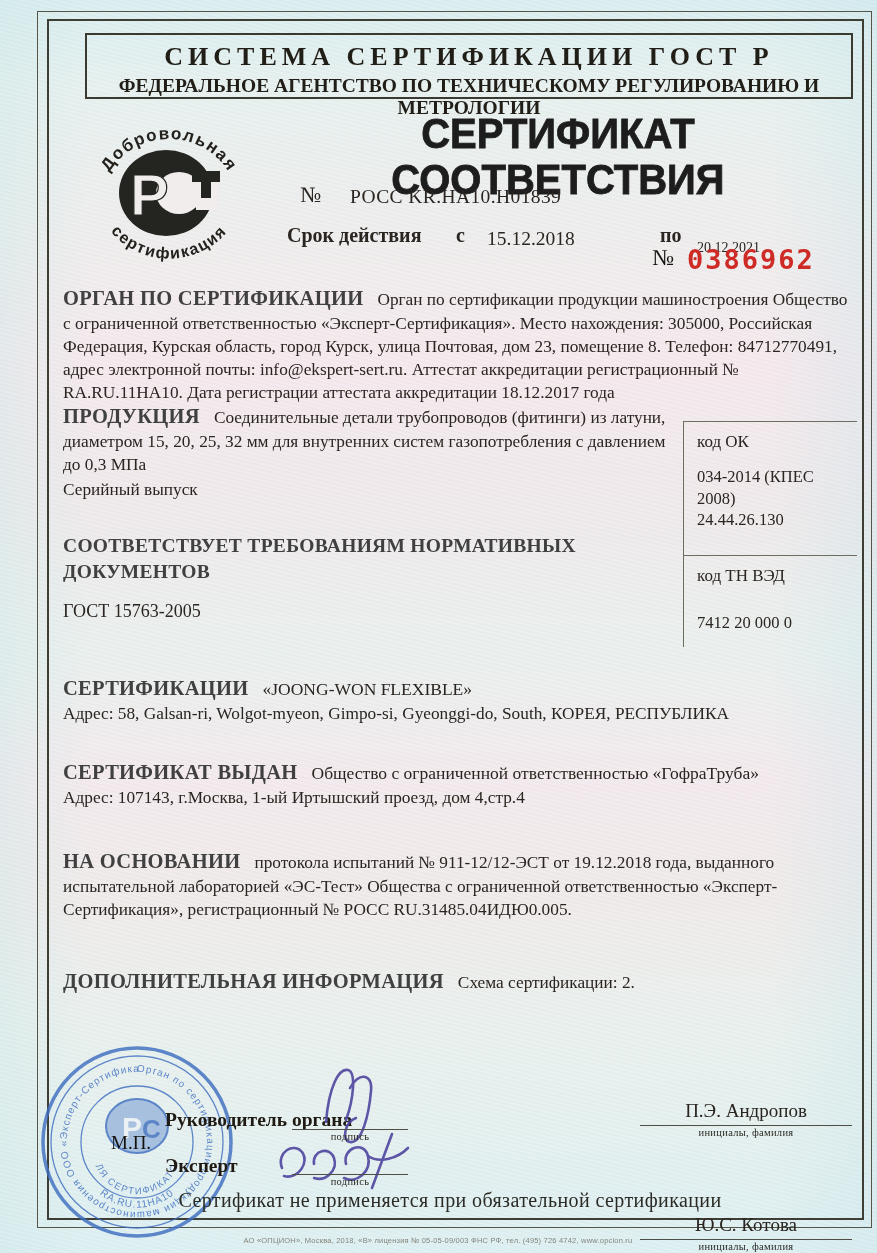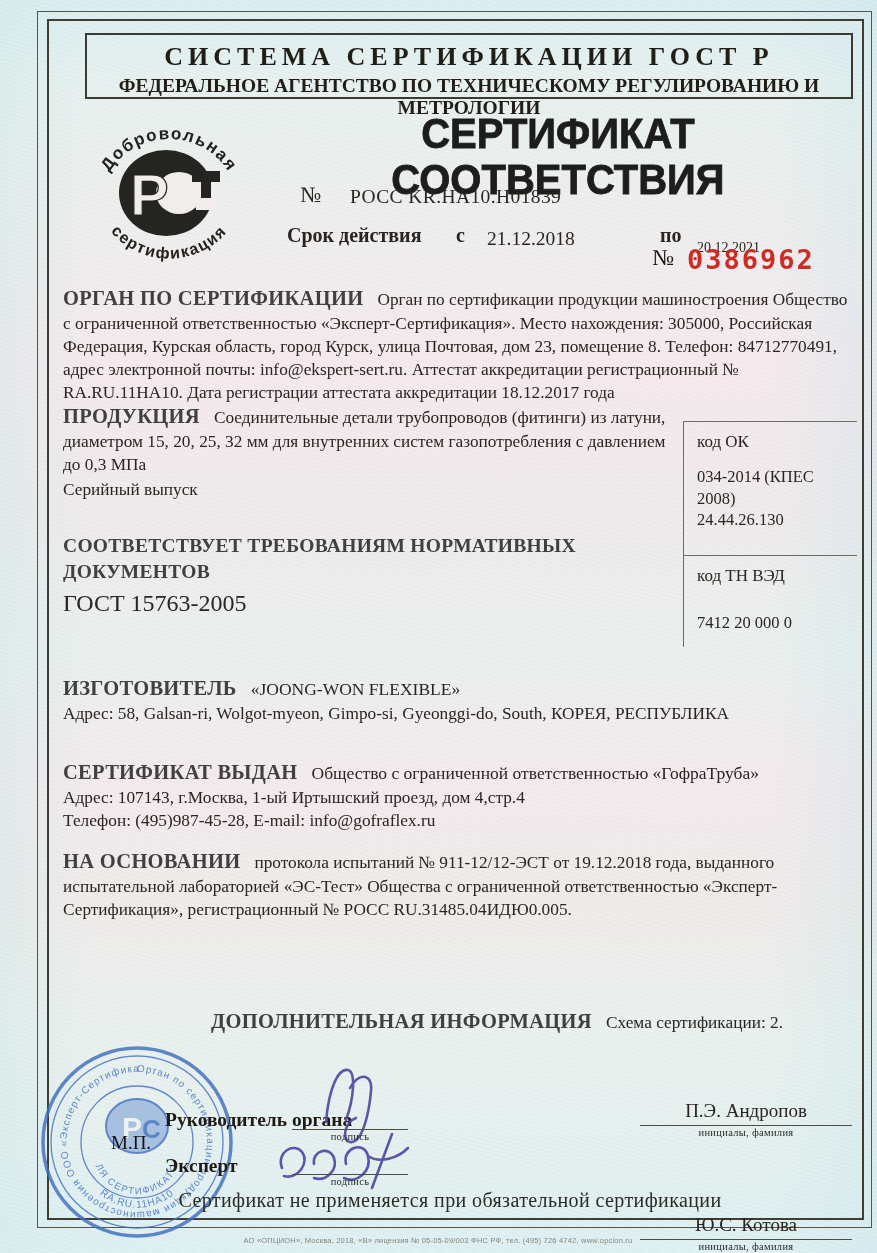--- a/index.html
+++ b/index.html
@@ -29,32 +29,32 @@
   .v-to{left:697px;top:240px;font-size:14px;}
   .blank-no{left:652px;top:245px;font-size:23px;color:#15130f;}
   .blank-digits{left:687px;top:244px;font-family:"DejaVu Sans Mono",monospace;font-weight:700;font-size:27px;letter-spacing:2px;color:#ce2b27;}
   .section{line-height:1.33;font-size:17.3px;}
   .section .h{font-size:20.5px;font-weight:bold;color:#404040;letter-spacing:.3px;margin-right:14px;}
   .s-org{left:63px;top:285px;width:794px;}
   .s-prod{left:63px;top:403px;width:612px;}
   .s-prod .serial{margin-top:2px;}
   .s-comp{left:63px;top:533px;width:640px;}
   .s-comp .h{display:block;font-size:19.5px;}
-  .s-comp .val{margin-top:3px;font-size:24px;}
+  .s-comp .val{margin-top:15px;font-size:18px;}
   .codebox{border-left:1.4px solid #6d6d62;border-top:1.4px solid #6d6d62;box-sizing:border-box;padding:9px 4px 0 13px;font-size:17px;line-height:1.3;}
   .codebox .cb-vals{margin-top:13px;font-size:16.5px;}
   .cb1{left:683px;top:421px;width:174px;height:134px;}
   .cb2{left:683px;top:555px;width:174px;height:92px;}
   .cb2 .cb-vals{margin-top:25px;}
   .s-man{left:63px;top:675px;width:770px;}
   .s-man .name{font-size:17.5px;}
   .s-issued{left:63px;top:759px;width:786px;}
   .s-issued .name{font-size:17.5px;}
   .s-basis{left:63px;top:848px;width:748px;}
-  .s-add{left:63px;top:1008px;width:720px;text-align:right;}
+  .s-add{left:63px;top:968px;width:720px;}
   .mp{left:111px;top:1132px;font-size:19px;color:#14120f;z-index:3;}
   .sig-label{font-size:19.5px;font-weight:bold;color:#1f1a13;}
   .lineblock{text-align:center;}
   .lineblock .rule{border-top:1.2px solid #4e4e44;}
   .lineblock .cap{font-size:10.5px;letter-spacing:.3px;padding-top:1px;color:#2c2c26;}
   .lineblock .nm{font-size:19px;padding-bottom:3px;}
   .notice{left:60px;top:1189px;width:780px;text-align:center;font-size:20px;color:#2b2b25;letter-spacing:.4px;}
   .fineprint{left:0;top:1236px;width:876px;text-align:center;font-family:"Liberation Sans",sans-serif;font-size:7.5px;color:#85857b;letter-spacing:.2px;}
   svg text{font-family:"Liberation Sans",sans-serif;}
 </style>
@@ -91,21 +91,21 @@
   </g>
 </svg>
 
 <div class="abs doc-title">СЕРТИФИКАТ СООТВЕТСТВИЯ</div>
 
 <span class="abs no-label">№</span>
 <span class="abs no-value">РОСС KR.HA10.H01839</span>
 
 <span class="abs v-label">Срок действия</span>
 <span class="abs v-c">с</span>
-<span class="abs v-from">21.12.2018</span>
+<span class="abs v-from">15.12.2018</span>
 <span class="abs v-po">по</span>
 <span class="abs v-to">20.12.2021</span>
 
 <span class="abs blank-no">№</span>
 <span class="abs blank-digits">0386962</span>
 
 <div class="abs section s-org">
   <span class="h">ОРГАН ПО СЕРТИФИКАЦИИ</span><span>Орган по сертификации продукции машиностроения Общество с ограниченной ответственностью «Эксперт-Сертификация». Место нахождения: 305000, Российская Федерация, Курская область, город Курск, улица Почтовая, дом 23, помещение 8. Телефон: 84712770491, адрес электронной почты: info@ekspert-sert.ru. Аттестат аккредитации регистрационный № RA.RU.11НА10. Дата регистрации аттестата аккредитации 18.12.2017 года</span>
 </div>
 
@@ -126,28 +126,27 @@
   <div class="val">ГОСТ 15763-2005</div>
 </div>
 <div class="abs codebox cb2">
   <div>код ТН ВЭД</div>
   <div class="cb-vals">
     <div>7412 20 000 0</div>
   </div>
 </div>
 
 <div class="abs section s-man">
-  <span class="h">ИЗГОТОВИТЕЛЬ</span><span class="name">«JOONG-WON FLEXIBLE»</span>
+  <span class="h">СЕРТИФИКАЦИИ</span><span class="name">«JOONG-WON FLEXIBLE»</span>
   <div>Адрес: 58, Galsan-ri, Wolgot-myeon, Gimpo-si, Gyeonggi-do, South, КОРЕЯ, РЕСПУБЛИКА</div>
 </div>
 
 <div class="abs section s-issued">
   <span class="h">СЕРТИФИКАТ ВЫДАН</span><span class="name">Общество с ограниченной ответственностью  «ГофраТруба»</span>
   <div>Адрес: 107143, г.Москва, 1-ый Иртышский проезд, дом 4,стр.4</div>
-  <div>Телефон: (495)987-45-28, E-mail: info@gofraflex.ru</div>
 </div>
 
 <div class="abs section s-basis">
   <span class="h">НА ОСНОВАНИИ</span><span>протокола испытаний № 911-12/12-ЭСТ от 19.12.2018 года, выданного испытательной лабораторией «ЭС-Тест» Общества с ограниченной ответственностью «Эксперт-Сертификация», регистрационный № РОСС RU.31485.04ИДЮ0.005.</span>
 </div>
 
 <div class="abs section s-add">
   <span class="h">ДОПОЛНИТЕЛЬНАЯ ИНФОРМАЦИЯ</span><span>Схема сертификации: 2.</span>
 </div>
 

